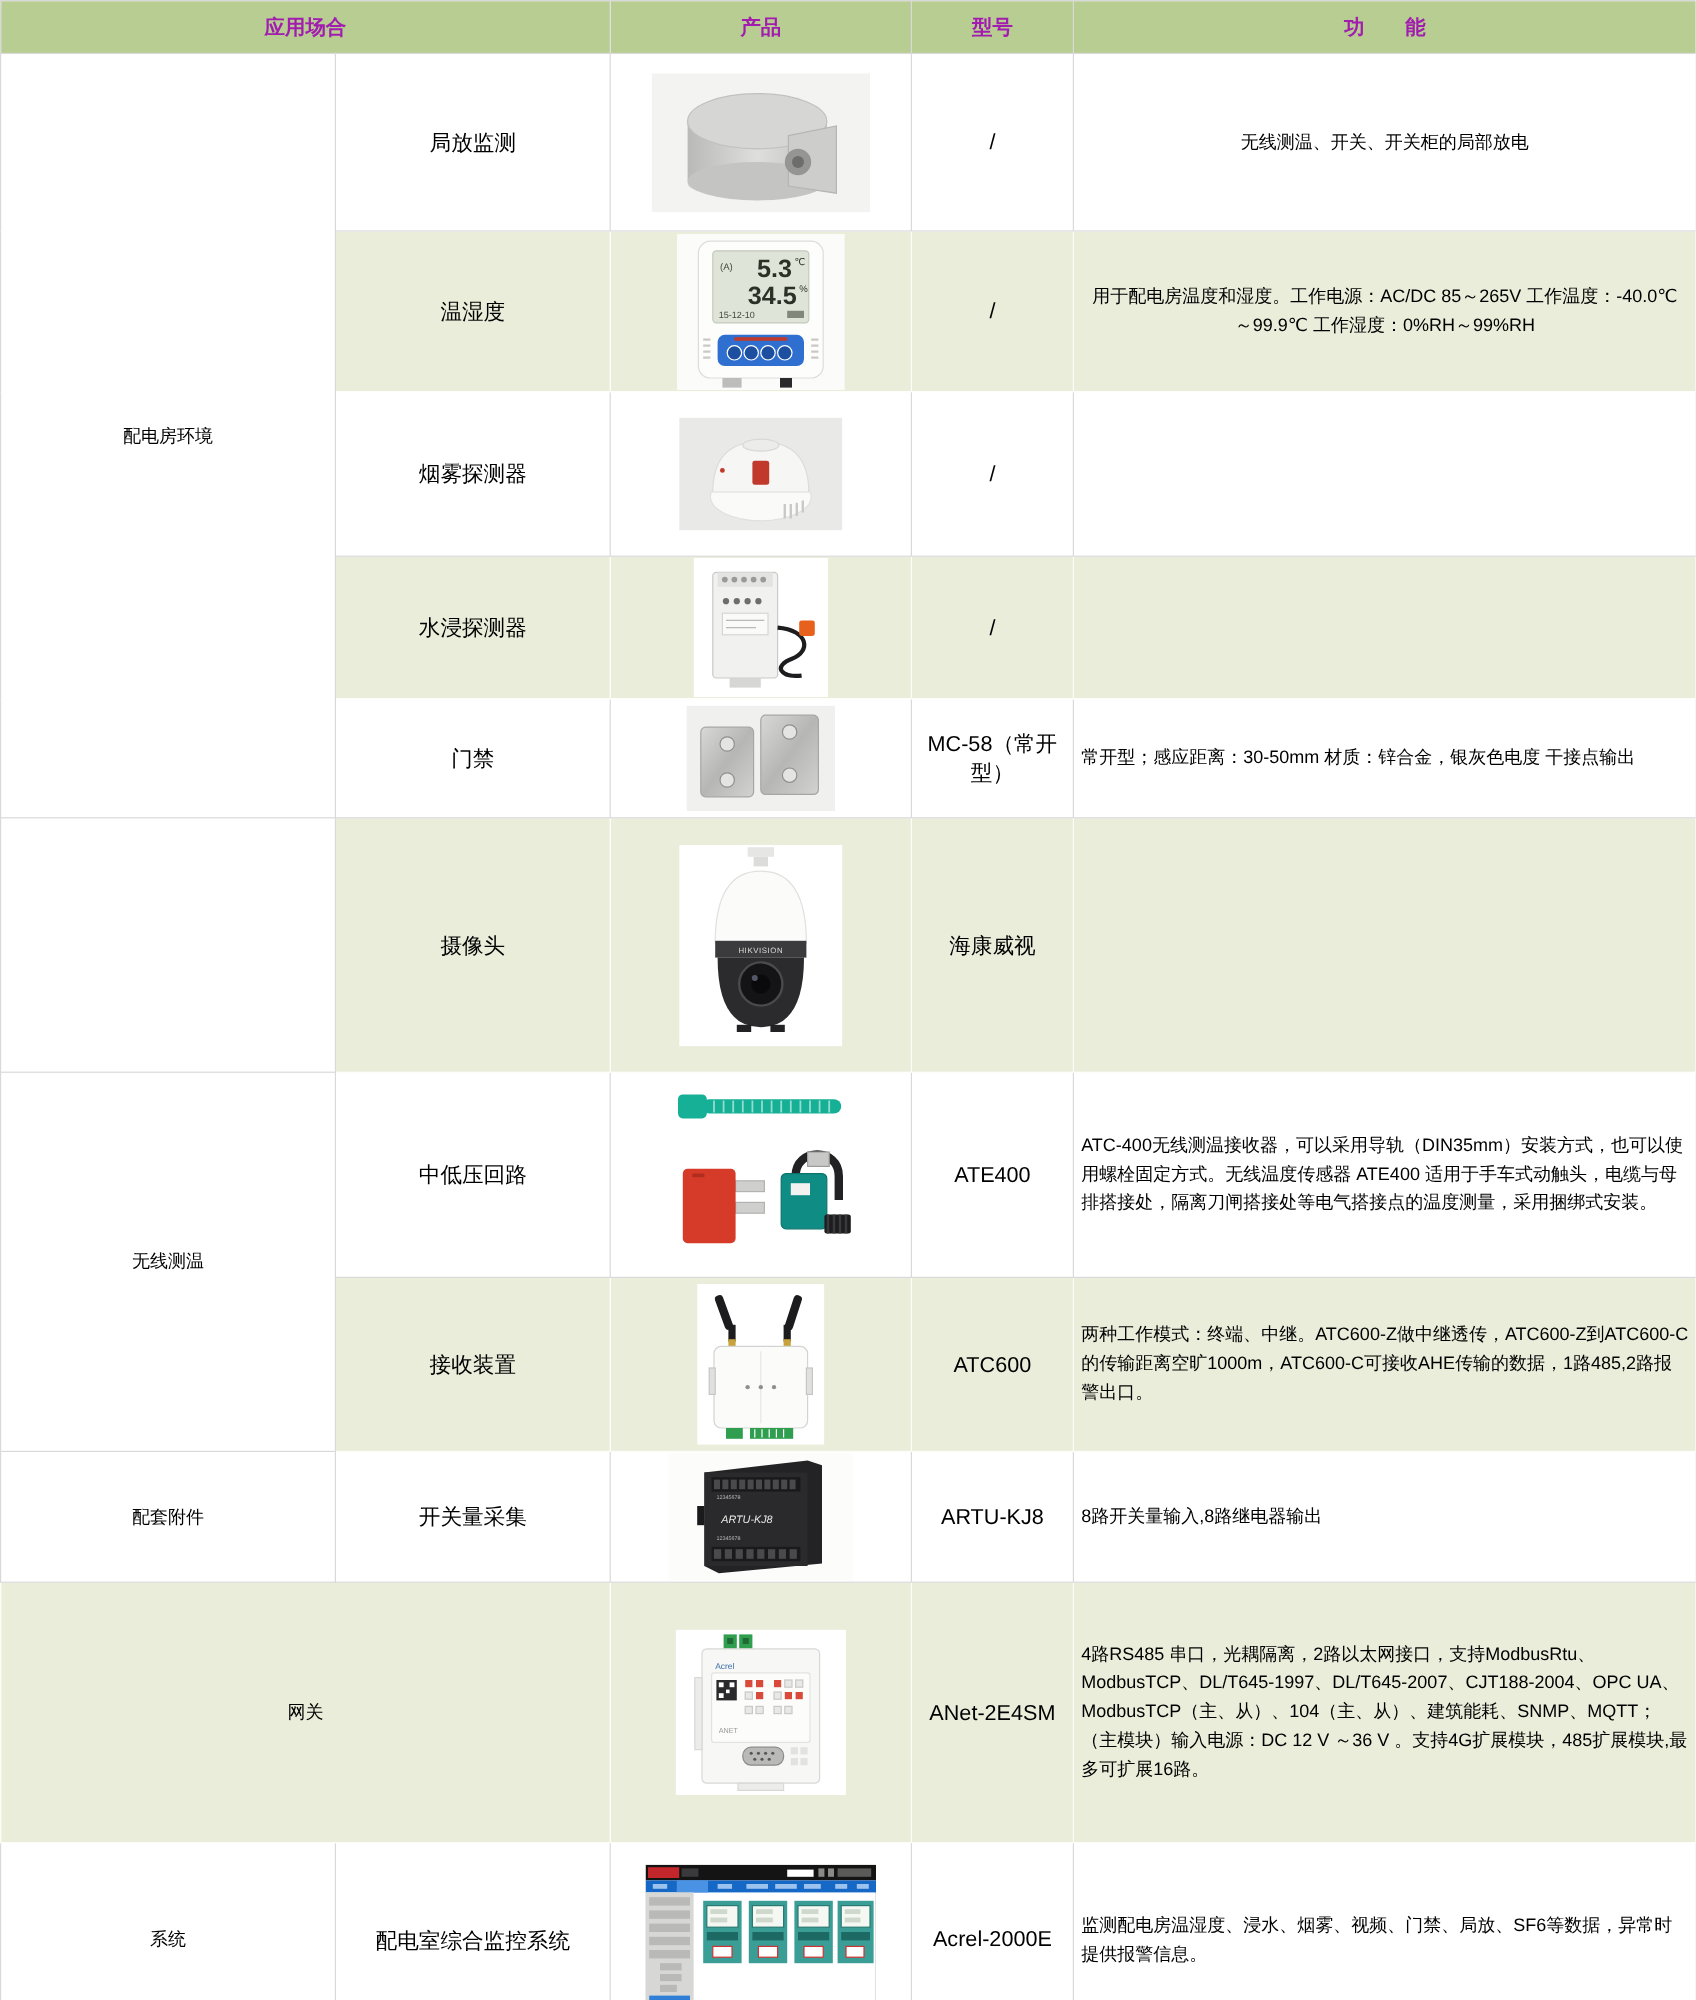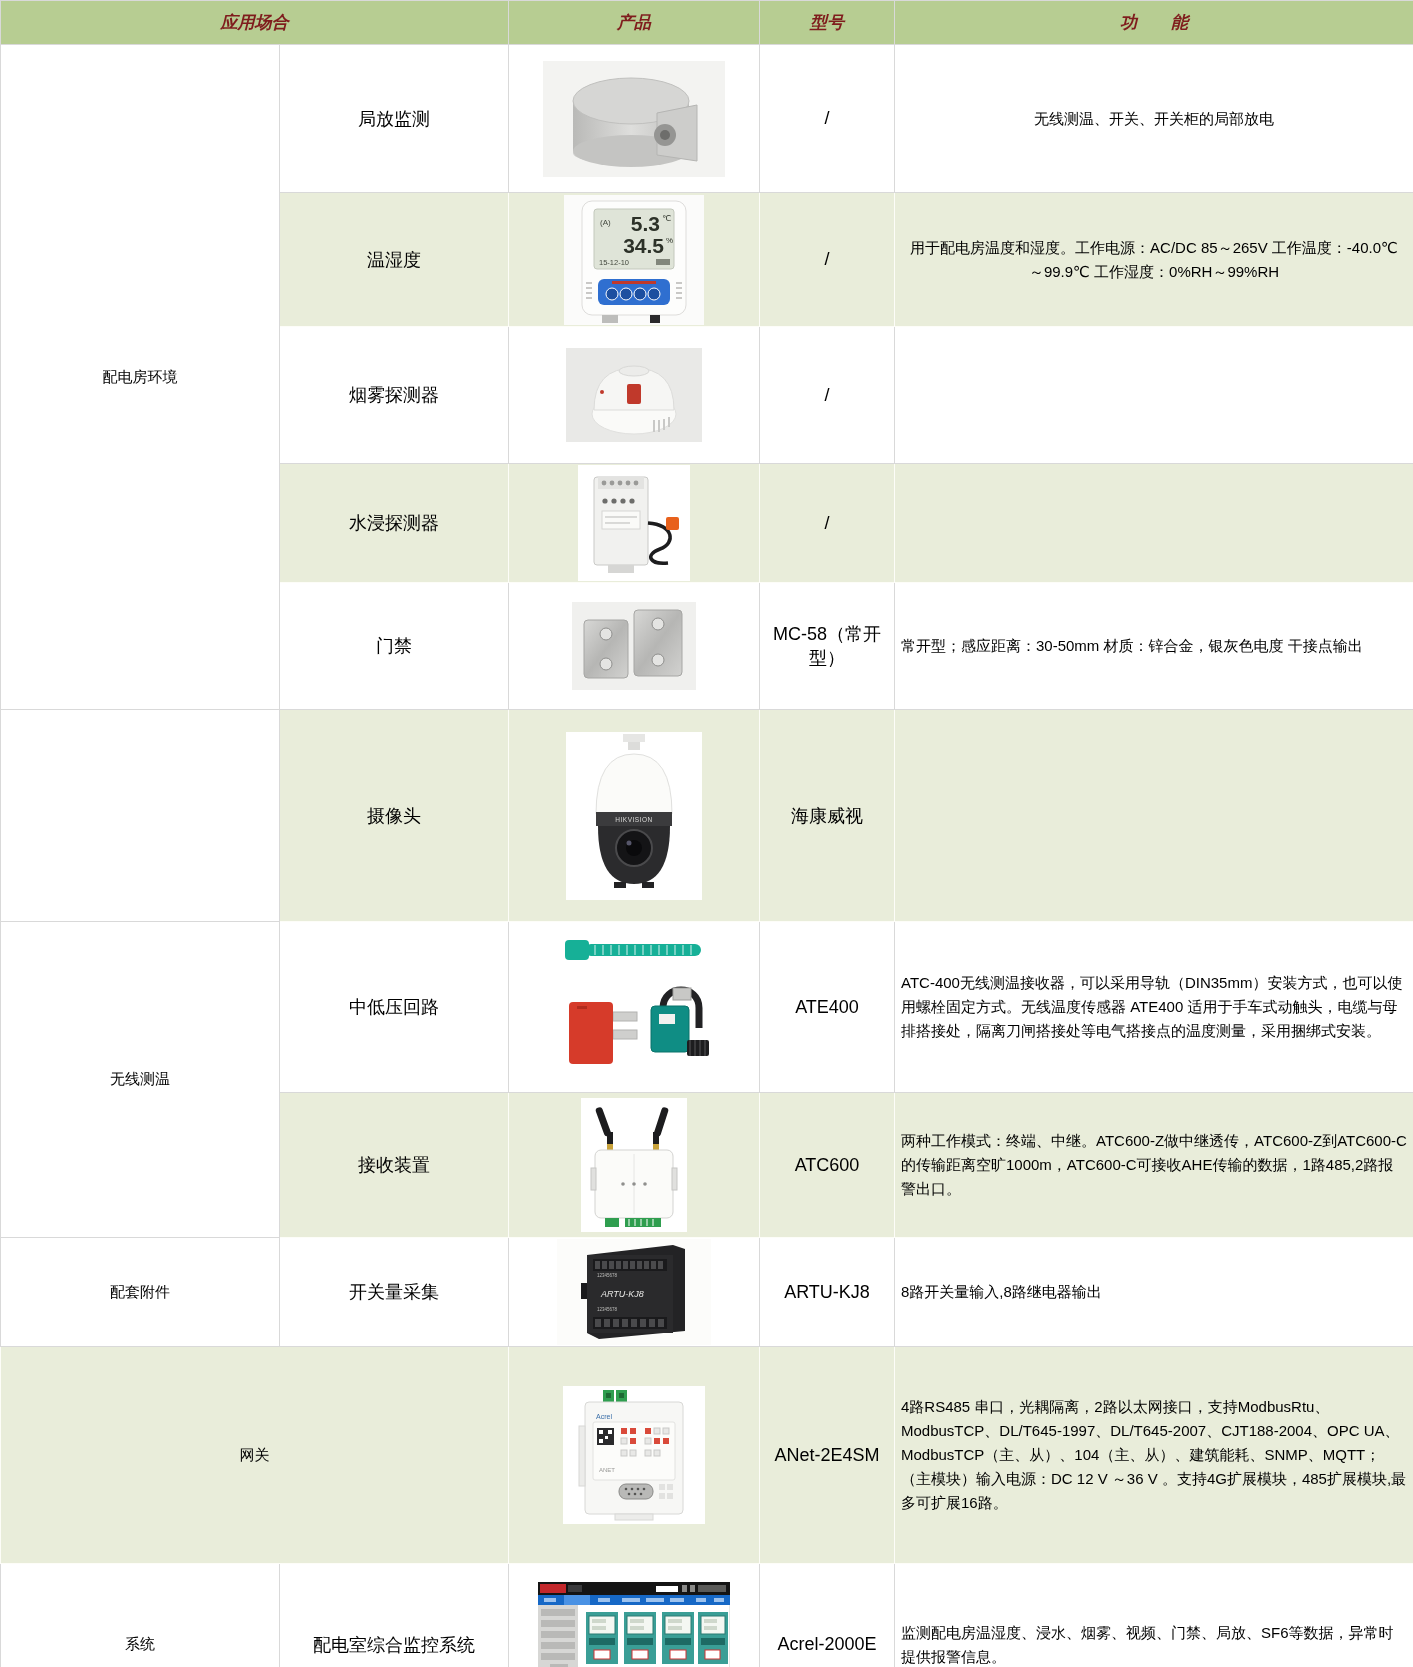--- a/index.html
+++ b/index.html
@@ -1,20 +1,20 @@
 <!DOCTYPE html>
 <html><head>
 <meta charset="utf-8">
 <style>
   html,body{margin:0;padding:0;background:#ffffff;}
   body{font-family:"Liberation Sans","DejaVu Sans",sans-serif;color:#000;}
   .page{width:1413px;margin:0;background:#fff;}
   table.spec{border-collapse:collapse;table-layout:fixed;width:1413px;}
   table.spec th, table.spec td{border:1px solid #d9d9d9;overflow:hidden;}
-  table.spec th{background:#b7cd92;font-size:17px;font-weight:bold;text-align:center;color:#7f1d1d;font-style:italic;}
+  table.spec th{background:#b7cd92;font-size:17px;font-weight:bold;text-align:center;color:#a21caf;}
   td{vertical-align:middle;font-size:15px;text-align:center;background:#ffffff;}
   tr.green td{background:#e9edda;border-color:#fdfdf8;}
   tr.green td.keepwhite{background:#ffffff;border-color:#d9d9d9;}
   td.groupcell{background:#ffffff !important;border-color:#d9d9d9 !important;}
   td.func{font-size:15px;line-height:24px;padding:20px 6px;text-align:left;}
   td.func.center{text-align:center;padding:4px 10px;}
   td.pname,td.model{font-size:18px;}
   td.model{padding:0 2px;}
   .imgbox{display:flex;align-items:center;justify-content:center;width:100%;height:100%;}
   svg text{font-family:"Liberation Sans","DejaVu Sans",sans-serif;}
@@ -156,21 +156,21 @@
             <rect x="30" y="100" width="26" height="8" fill="#d6d6d4"></rect>
             <path d="M70,58 C96,60 98,78 82,84 C66,90 72,100 90,98" fill="none" stroke="#1d1d1f" stroke-width="3.5"></path>
             <rect x="88" y="52" width="13" height="13" rx="2" fill="#e8611c"></rect>
           </svg>
         </div>
       </td>
       <td class="model">/</td>
       <td class="func"></td>
     </tr>
 
-    <tr style="height:127px">
+    <tr style="height:99px">
       <td class="pname">门禁</td>
       <td>
         <div class="imgbox">
           <svg width="124" height="88" viewBox="0 0 124 88">
             <rect width="124" height="88" fill="#f0f0ee"></rect>
             <defs>
               <linearGradient id="met" x1="0" y1="0" x2="1" y2="1">
                 <stop offset="0" stop-color="#d8d8d6"></stop>
                     <stop offset="0.5" stop-color="#b6b6b4"></stop>
                     <stop offset="1" stop-color="#d2d2d0"></stop>

